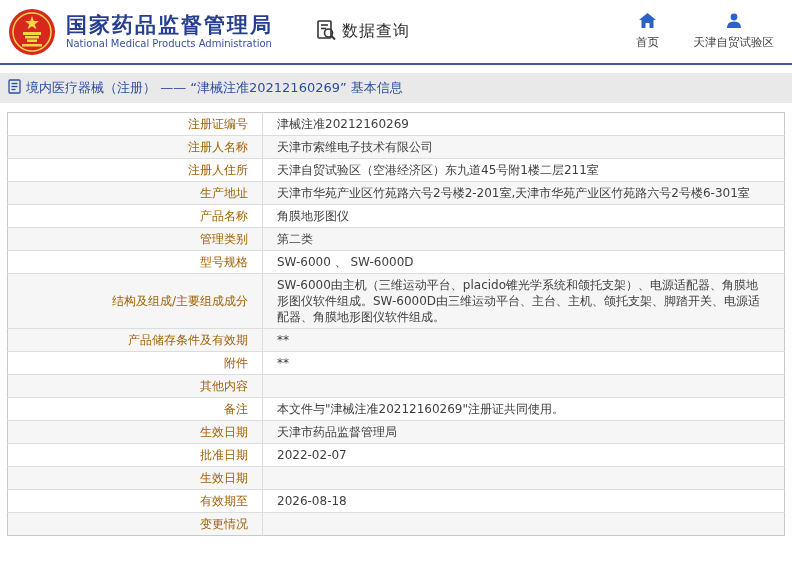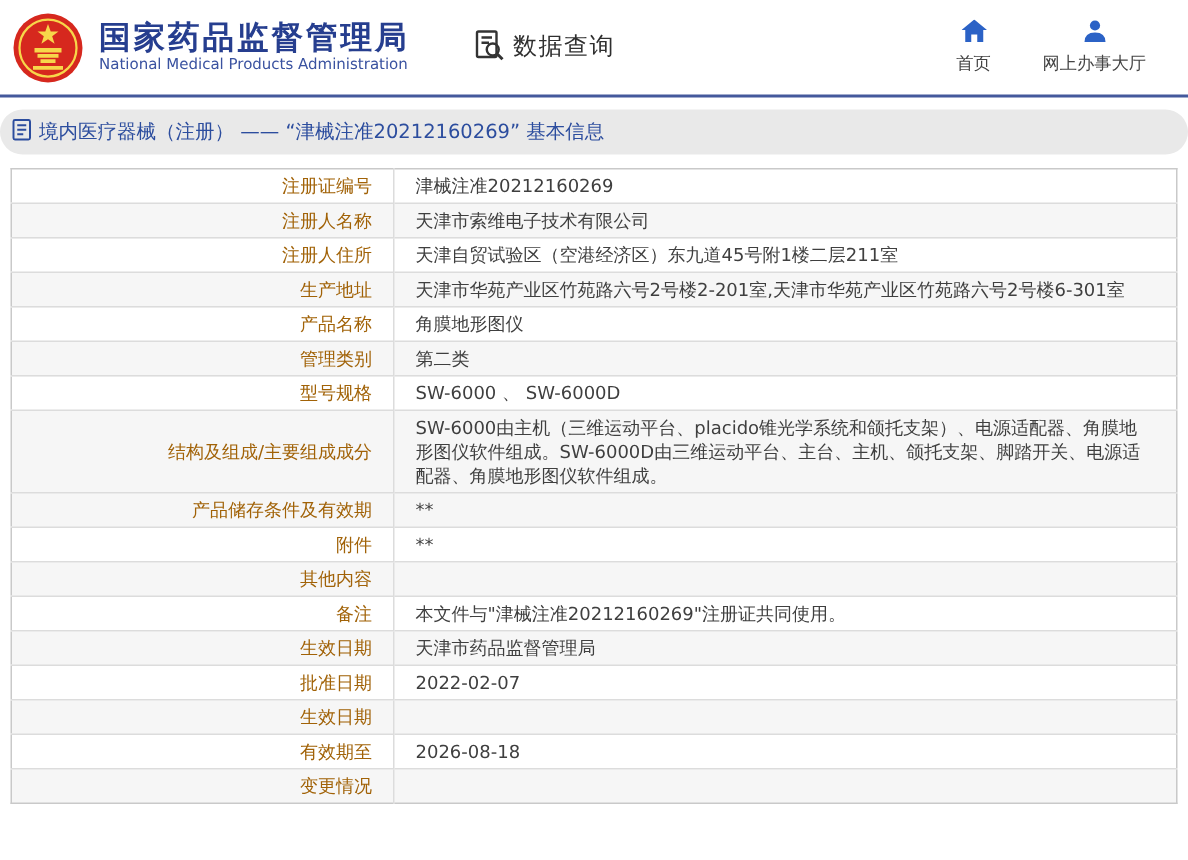--- a/index.html
+++ b/index.html
@@ -7,27 +7,27 @@
 
   
   .header{position:absolute;left:0;top:0;width:792px;height:63px;background:#fff;
           border-bottom:2px solid #44599c;display:flex;align-items:center;}
   .logo{width:48px;height:48px;margin:0 10px 0 8px;flex:0 0 auto;}
   .agency{display:flex;flex-direction:column;justify-content:center;}
   .agency-zh{font-size:21px;font-weight:bold;color:#263e8f;letter-spacing:2px;line-height:24px;}
   .agency-en{font-size:10px;color:#3a52a0;line-height:14px;}
   .query{display:flex;align-items:center;margin-left:42px;cursor:pointer;text-align:right;}
   .query-label{font-size:16px;color:#2f2f2f;margin-left:5px;letter-spacing:1px;}
-  .nav{margin-left:auto;display:flex;align-items:flex-end;gap:26px;padding-right:28px;}
+  .nav{margin-left:auto;display:flex;align-items:flex-end;gap:26px;padding-right:18px;}
   .nav-item{display:flex;flex-direction:column;align-items:center;cursor:pointer;min-width:40px;}
   .nav-item .nav-label{font-size:11.5px;color:#444;margin-top:3px;white-space:nowrap;}
 
   
   .crumb-bar{position:absolute;left:0;top:73px;width:792px;height:30px;background:#e9e9e9;
-             display:flex;align-items:center;padding-left:8px;box-sizing:border-box;border-radius:15px;}
+             display:flex;align-items:center;padding-left:8px;box-sizing:border-box;}
   .crumb-text{font-size:13px;color:#2c4d9e;margin-left:5px;}
 
   
   .info-table{position:absolute;left:7px;top:112px;width:778px;border-collapse:collapse;
               border:1px solid #c9c9c9;background:#fff;table-layout:fixed;}
   .info-table td{border-top:1px solid #dcdcdc;font-size:12px;line-height:16px;height:15px;
                  padding:3px 14px;vertical-align:middle;word-break:break-all;}
   .info-table tr:first-child td{border-top:none;}
   .info-table tr.alt{background:#f6f6f6;}
   .label-cell{width:226px;text-align:right;color:#a16207;border-right:1px solid #dcdcdc;white-space:nowrap;}
@@ -75,21 +75,21 @@
         </span>
         <span class="nav-label">首页</span>
       </span>
       <span class="nav-item">
         <span>
           <svg width="16" height="15" viewBox="0 0 16 15">
             <circle cx="8" cy="4" r="3.4" fill="#2b62c6"></circle>
             <path d="M1 15 Q1 8.6 8 8.6 Q15 8.6 15 15 Z" fill="#2b62c6"></path>
           </svg>
         </span>
-        <span class="nav-label">网上办事大厅</span>
+        <span class="nav-label">天津自贸试验区</span>
       </span>
     </span>
   </div>
 
   <div class="crumb-bar">
     <span>
       <svg width="13" height="15" viewBox="0 0 13 15" fill="none" stroke="#2c4d9e" stroke-width="1.3">
         <rect x="1" y="1" width="11" height="13" rx="1"></rect>
         <line x1="3.5" y1="4.5" x2="9.5" y2="4.5"></line>
         <line x1="3.5" y1="7.5" x2="9.5" y2="7.5"></line>

